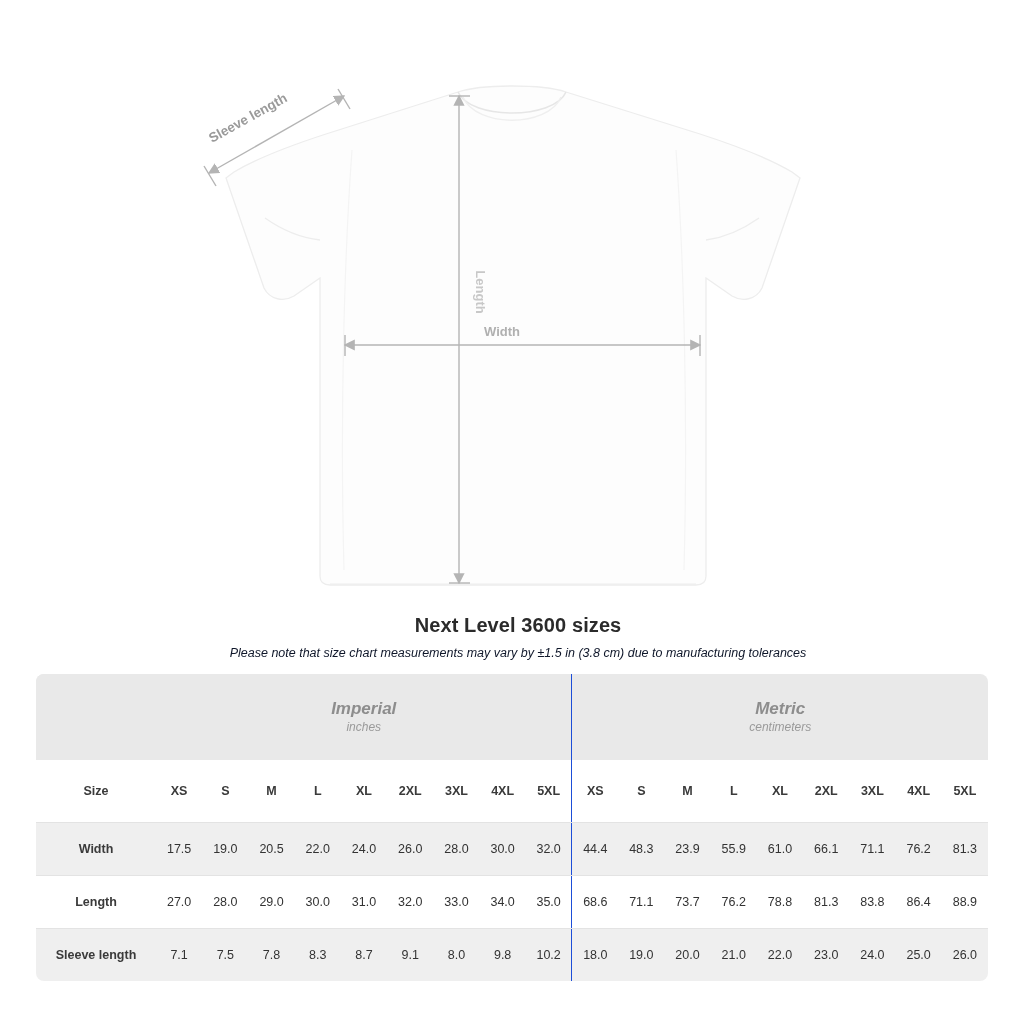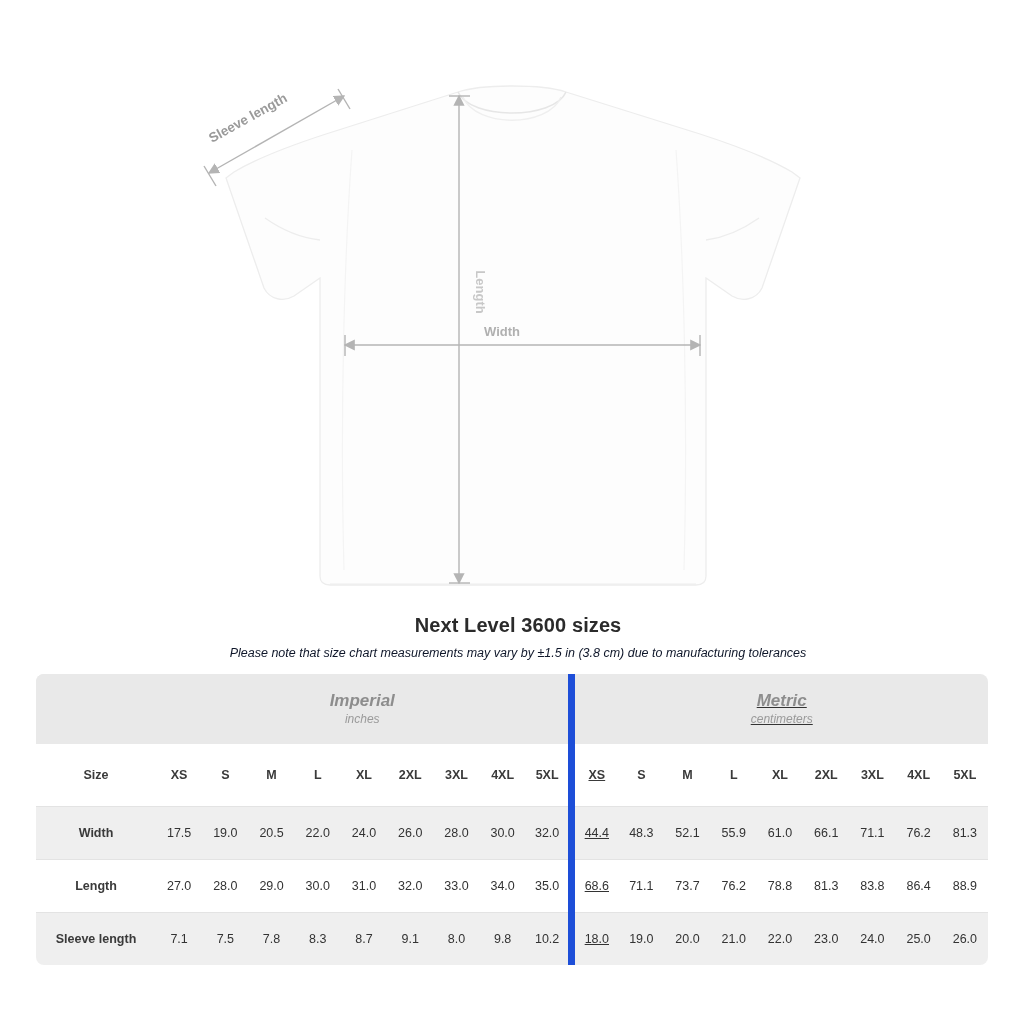--- a/index.html
+++ b/index.html
@@ -57,21 +57,21 @@
   td, th {
     font-size: 12.5px;
     text-align: center;
     font-weight: normal;
     color: #333333;
     padding: 0;
     height: 52px;
     vertical-align: middle;
   }
   .unit-head {
-    height: 70px;
+    height: 86px;
     background: #e9e9e9;
   }
   .unit-head .unit-name {
     font-size: 17px;
     font-style: italic;
     font-weight: bold;
     color: #8d8d8d;
     line-height: 1.25;
   }
   .unit-head .unit-sub {
@@ -93,21 +93,21 @@
     font-size: 12.5px;
     color: #3a3a3a;
   }
   .row-label {
     font-weight: bold;
     font-size: 12.5px;
     color: #3a3a3a;
   }
   tr.shaded td { background: #efefef; }
   tr.plain td { background: #ffffff; }
-  td.divider-left { border-left: 7px solid #1d4ed8; text-decoration: underline; }
+  td.divider-left { border-left: 1px solid #1d4ed8; }
   .hdr-row td, tbody tr td {
     border-bottom: 1px solid #e3e3e3;
   }
   tbody tr:last-child td { border-bottom: none; }
   tbody tr:last-child td:first-child { border-bottom-left-radius: 8px; }
   tbody tr:last-child td:last-child { border-bottom-right-radius: 8px; }
   .col-label { width: 120px; }
 </style>
 </head>
 <body>
@@ -231,21 +231,21 @@
         <td>19.0</td>
         <td>20.5</td>
         <td>22.0</td>
         <td>24.0</td>
         <td>26.0</td>
         <td>28.0</td>
         <td>30.0</td>
         <td>32.0</td>
         <td class="divider-left">44.4</td>
         <td>48.3</td>
-        <td>52.1</td>
+        <td>23.9</td>
         <td>55.9</td>
         <td>61.0</td>
         <td>66.1</td>
         <td>71.1</td>
         <td>76.2</td>
         <td>81.3</td>
       </tr>
 
       <tr class="plain">
         <td class="row-label col-label">Length</td>

